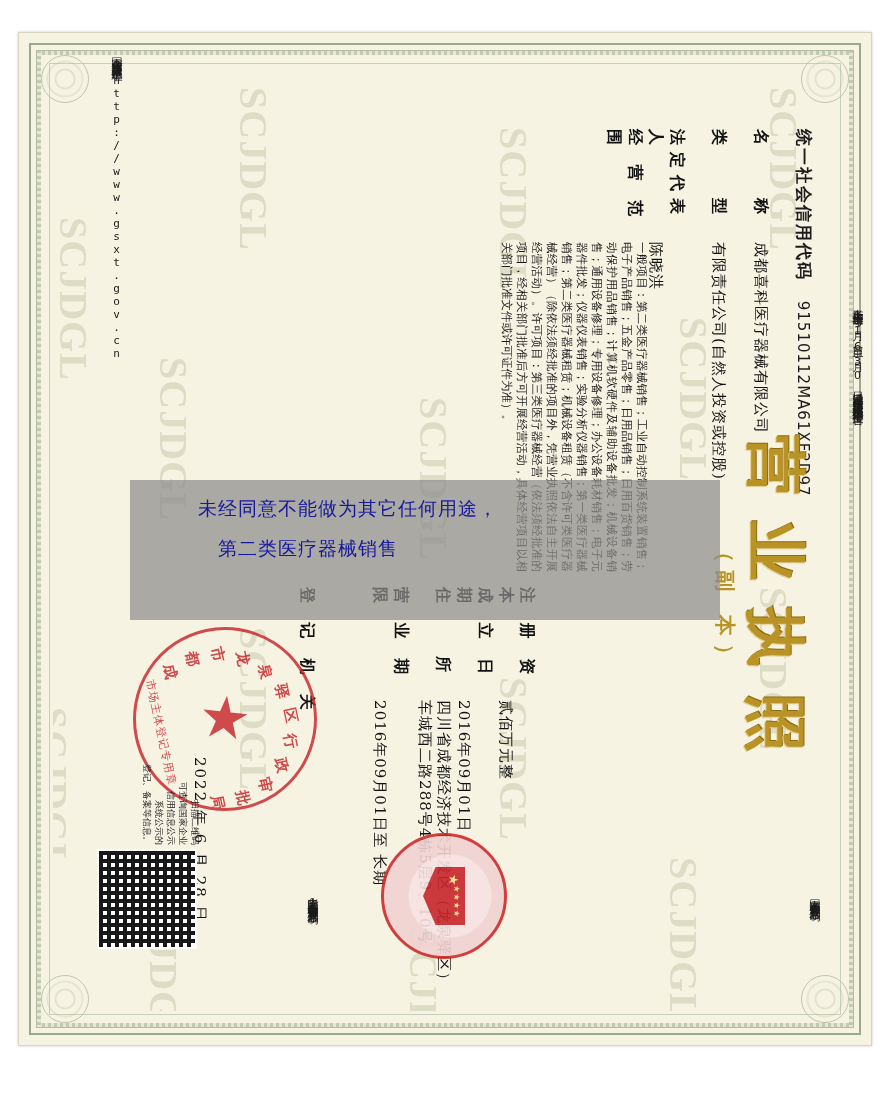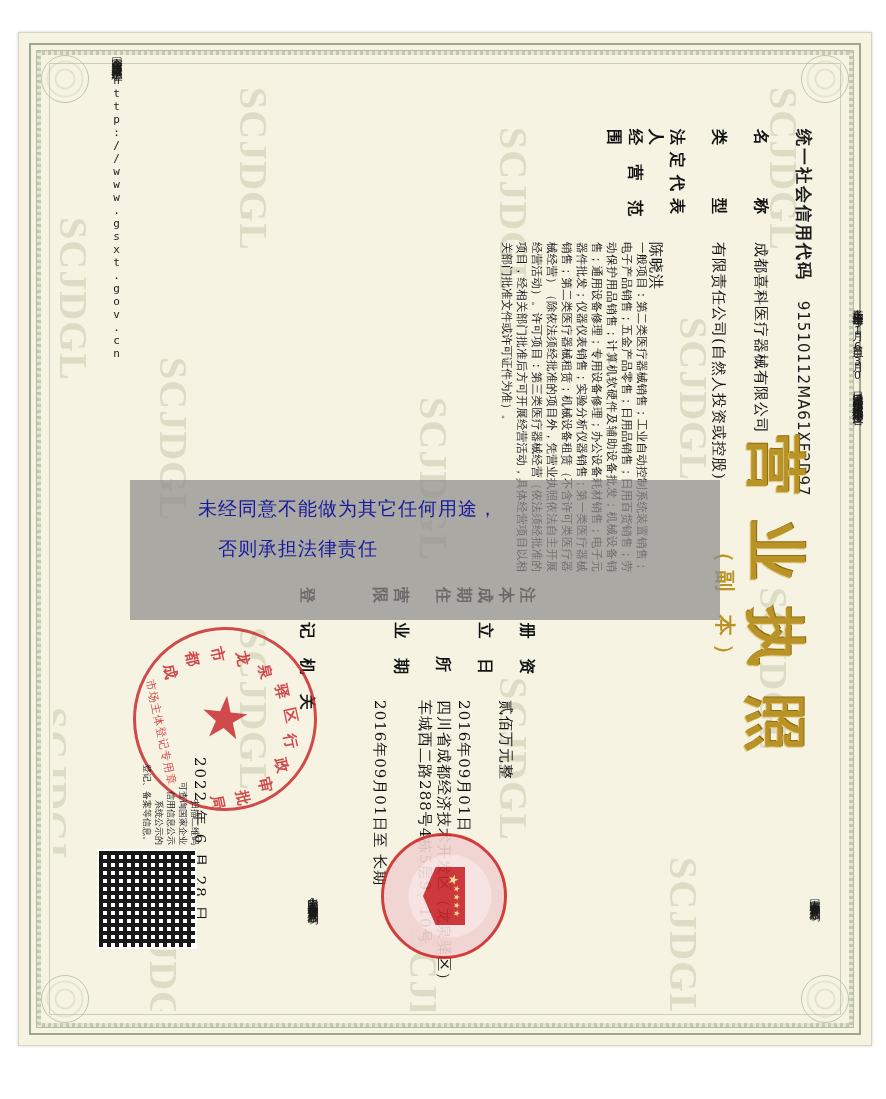--- a/index.html
+++ b/index.html
@@ -495,16 +495,16 @@
   <div class="side-text side-left-url"><span>国家企业信用信息公示系统网址：</span><span class="url-mono">http://www.gsxt.gov.cn</span></div>
 
   <div class="side-text side-left-bottom">中华人民共和国市场监督管理总局监制</div>
 
   <div class="side-text side-right-note">市场主体应当于每年1月1日至6月30日通过国家企业信用信息公示系统报送公示年度报告。</div>
 
   <div style="position:absolute; left:806px; top:890px; writing-mode: vertical-rl; text-orientation: upright; font-family:'DejaVu Sans', sans-serif; font-size:11px; letter-spacing:1px; color:#1a1a1a; white-space:nowrap;">国家市场监督管理总局监制</div>
 
   <div id="overlay">
     <div class="ov2">未经同意不能做为其它任何用途，</div>
-    <div class="ov3">否则承担法律责任</div>
+    <div class="ov3">第二类医疗器械销售</div>
   </div>
 
 </div>
 
 </body></html>

